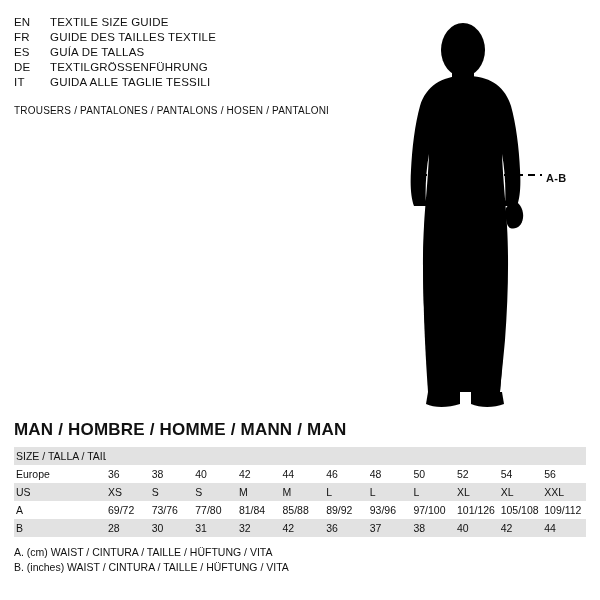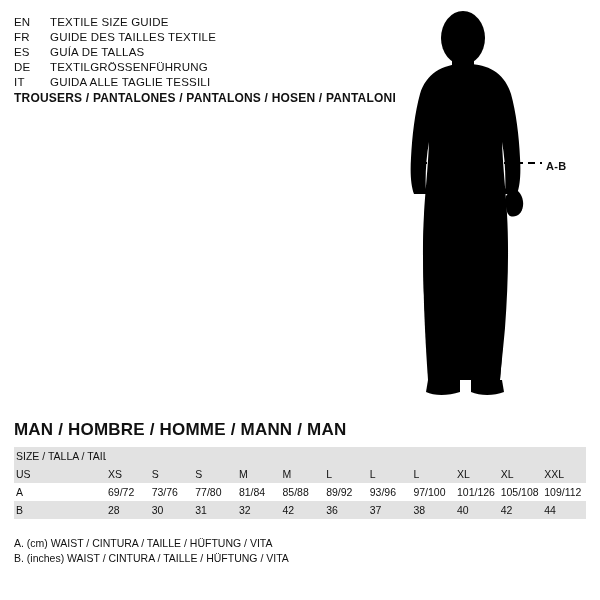--- a/index.html
+++ b/index.html
@@ -37,31 +37,32 @@
   }
   .lang-code {
     width: 36px;
     color: #111;
   }
   .lang-text {
     color: #111;
   }
 
   .garment-title {
-    font-size: 12px;
-    font-weight: bold;
+    margin-top: 14px;
+    font-size: 10px;
+    font-weight: normal;
     letter-spacing: 0.2px;
     color: #111;
   }
 
   
   .figure-wrap {
     position: absolute;
     right: 10px;
-    top: 8px;
+    top: 20px;
     width: 200px;
     height: 400px;
   }
   .figure-svg {
     display: block;
   }
   .ab-label {
     position: absolute;
     left: 156px;
     top: 152px;
@@ -107,21 +108,21 @@
     padding-left: 2px;
   }
   table.size-table td.val {
     text-align: left;
   }
   table.size-table tr.row-size td {
     font-weight: normal;
   }
 
   .footnotes {
-    margin-top: 17px;
+    margin-top: 8px;
     font-size: 10.5px;
     line-height: 15px;
     color: #111;
   }
   .footnotes div {
     white-space: nowrap;
   }
 </style>
 </head>
 <body>
@@ -218,20 +219,34 @@
           <td class="val"></td>
           <td class="val"></td>
           <td class="val"></td>
           <td class="val"></td>
           <td class="val"></td>
           <td class="val"></td>
           <td class="val"></td>
           <td class="val"></td>
           <td class="val"></td>
         </tr>
+        <tr>
+          <td class="label-col">Europe</td>
+          <td class="val">36</td>
+          <td class="val">38</td>
+          <td class="val">40</td>
+          <td class="val">42</td>
+          <td class="val">44</td>
+          <td class="val">46</td>
+          <td class="val">48</td>
+          <td class="val">50</td>
+          <td class="val">52</td>
+          <td class="val">54</td>
+          <td class="val">56</td>
+        </tr>
         <tr class="shaded">
           <td class="label-col">US</td>
           <td class="val">XS</td>
           <td class="val">S</td>
           <td class="val">S</td>
           <td class="val">M</td>
           <td class="val">M</td>
           <td class="val">L</td>
           <td class="val">L</td>
           <td class="val">L</td>

